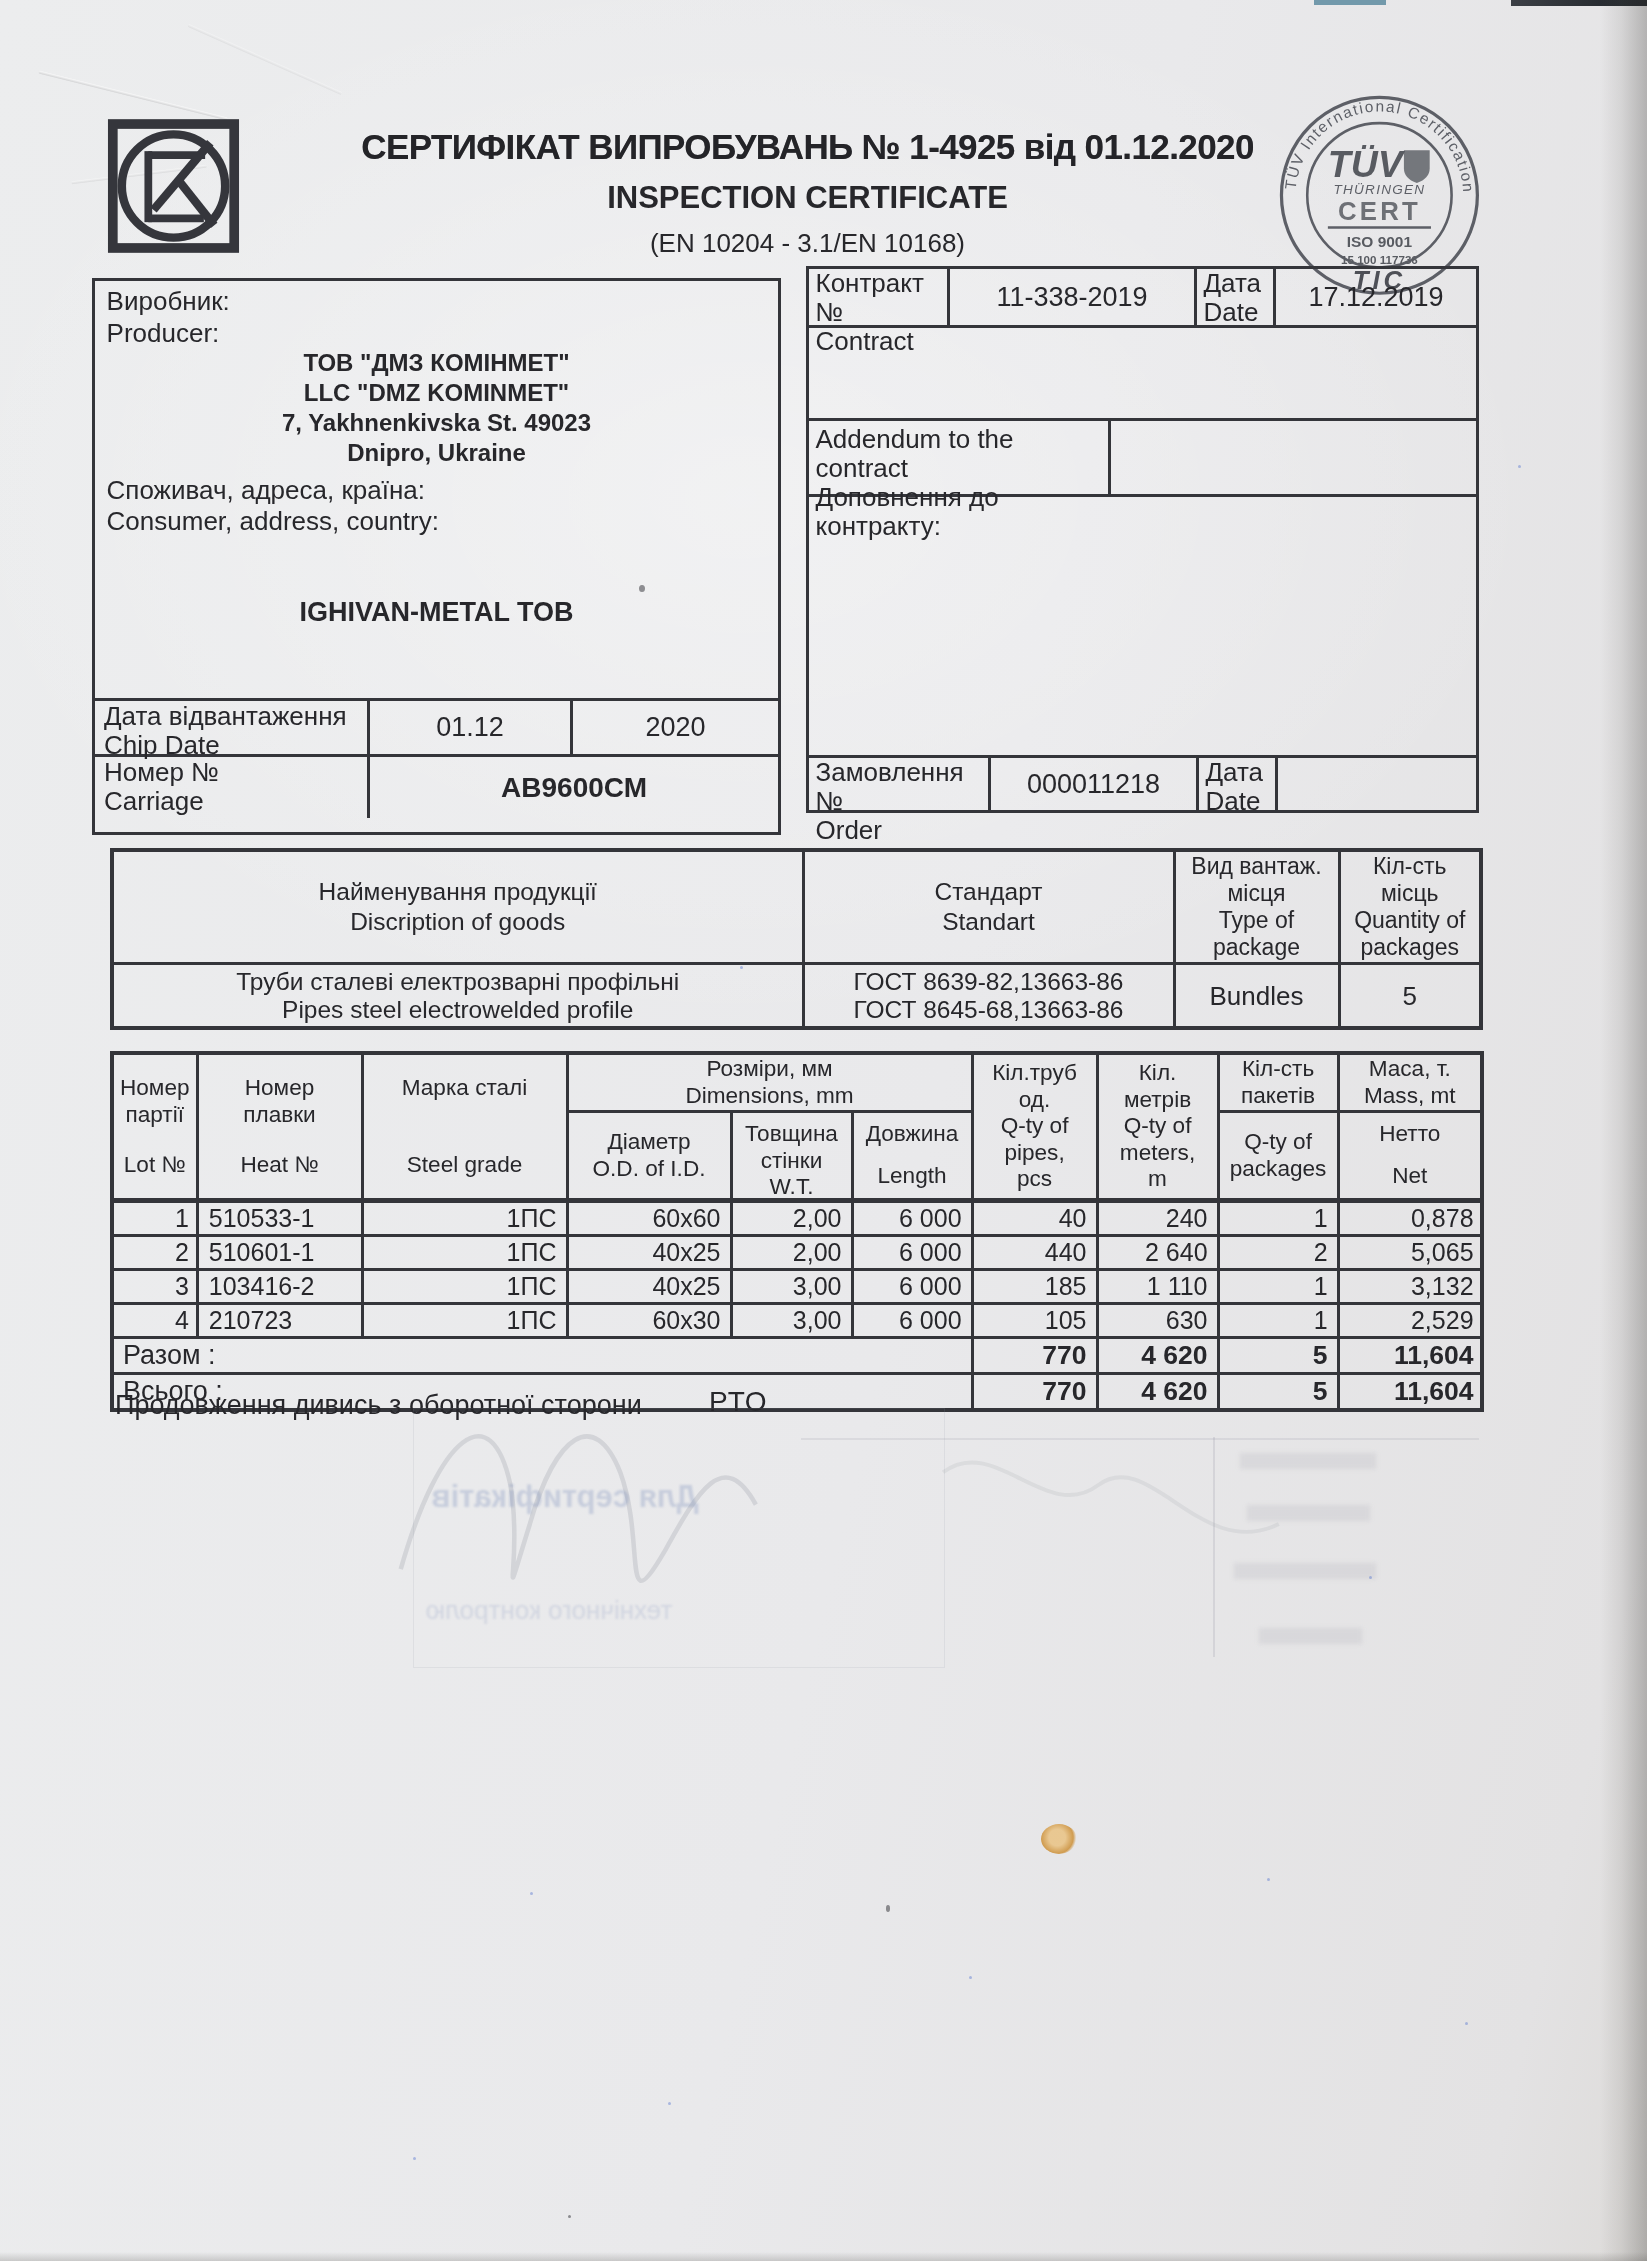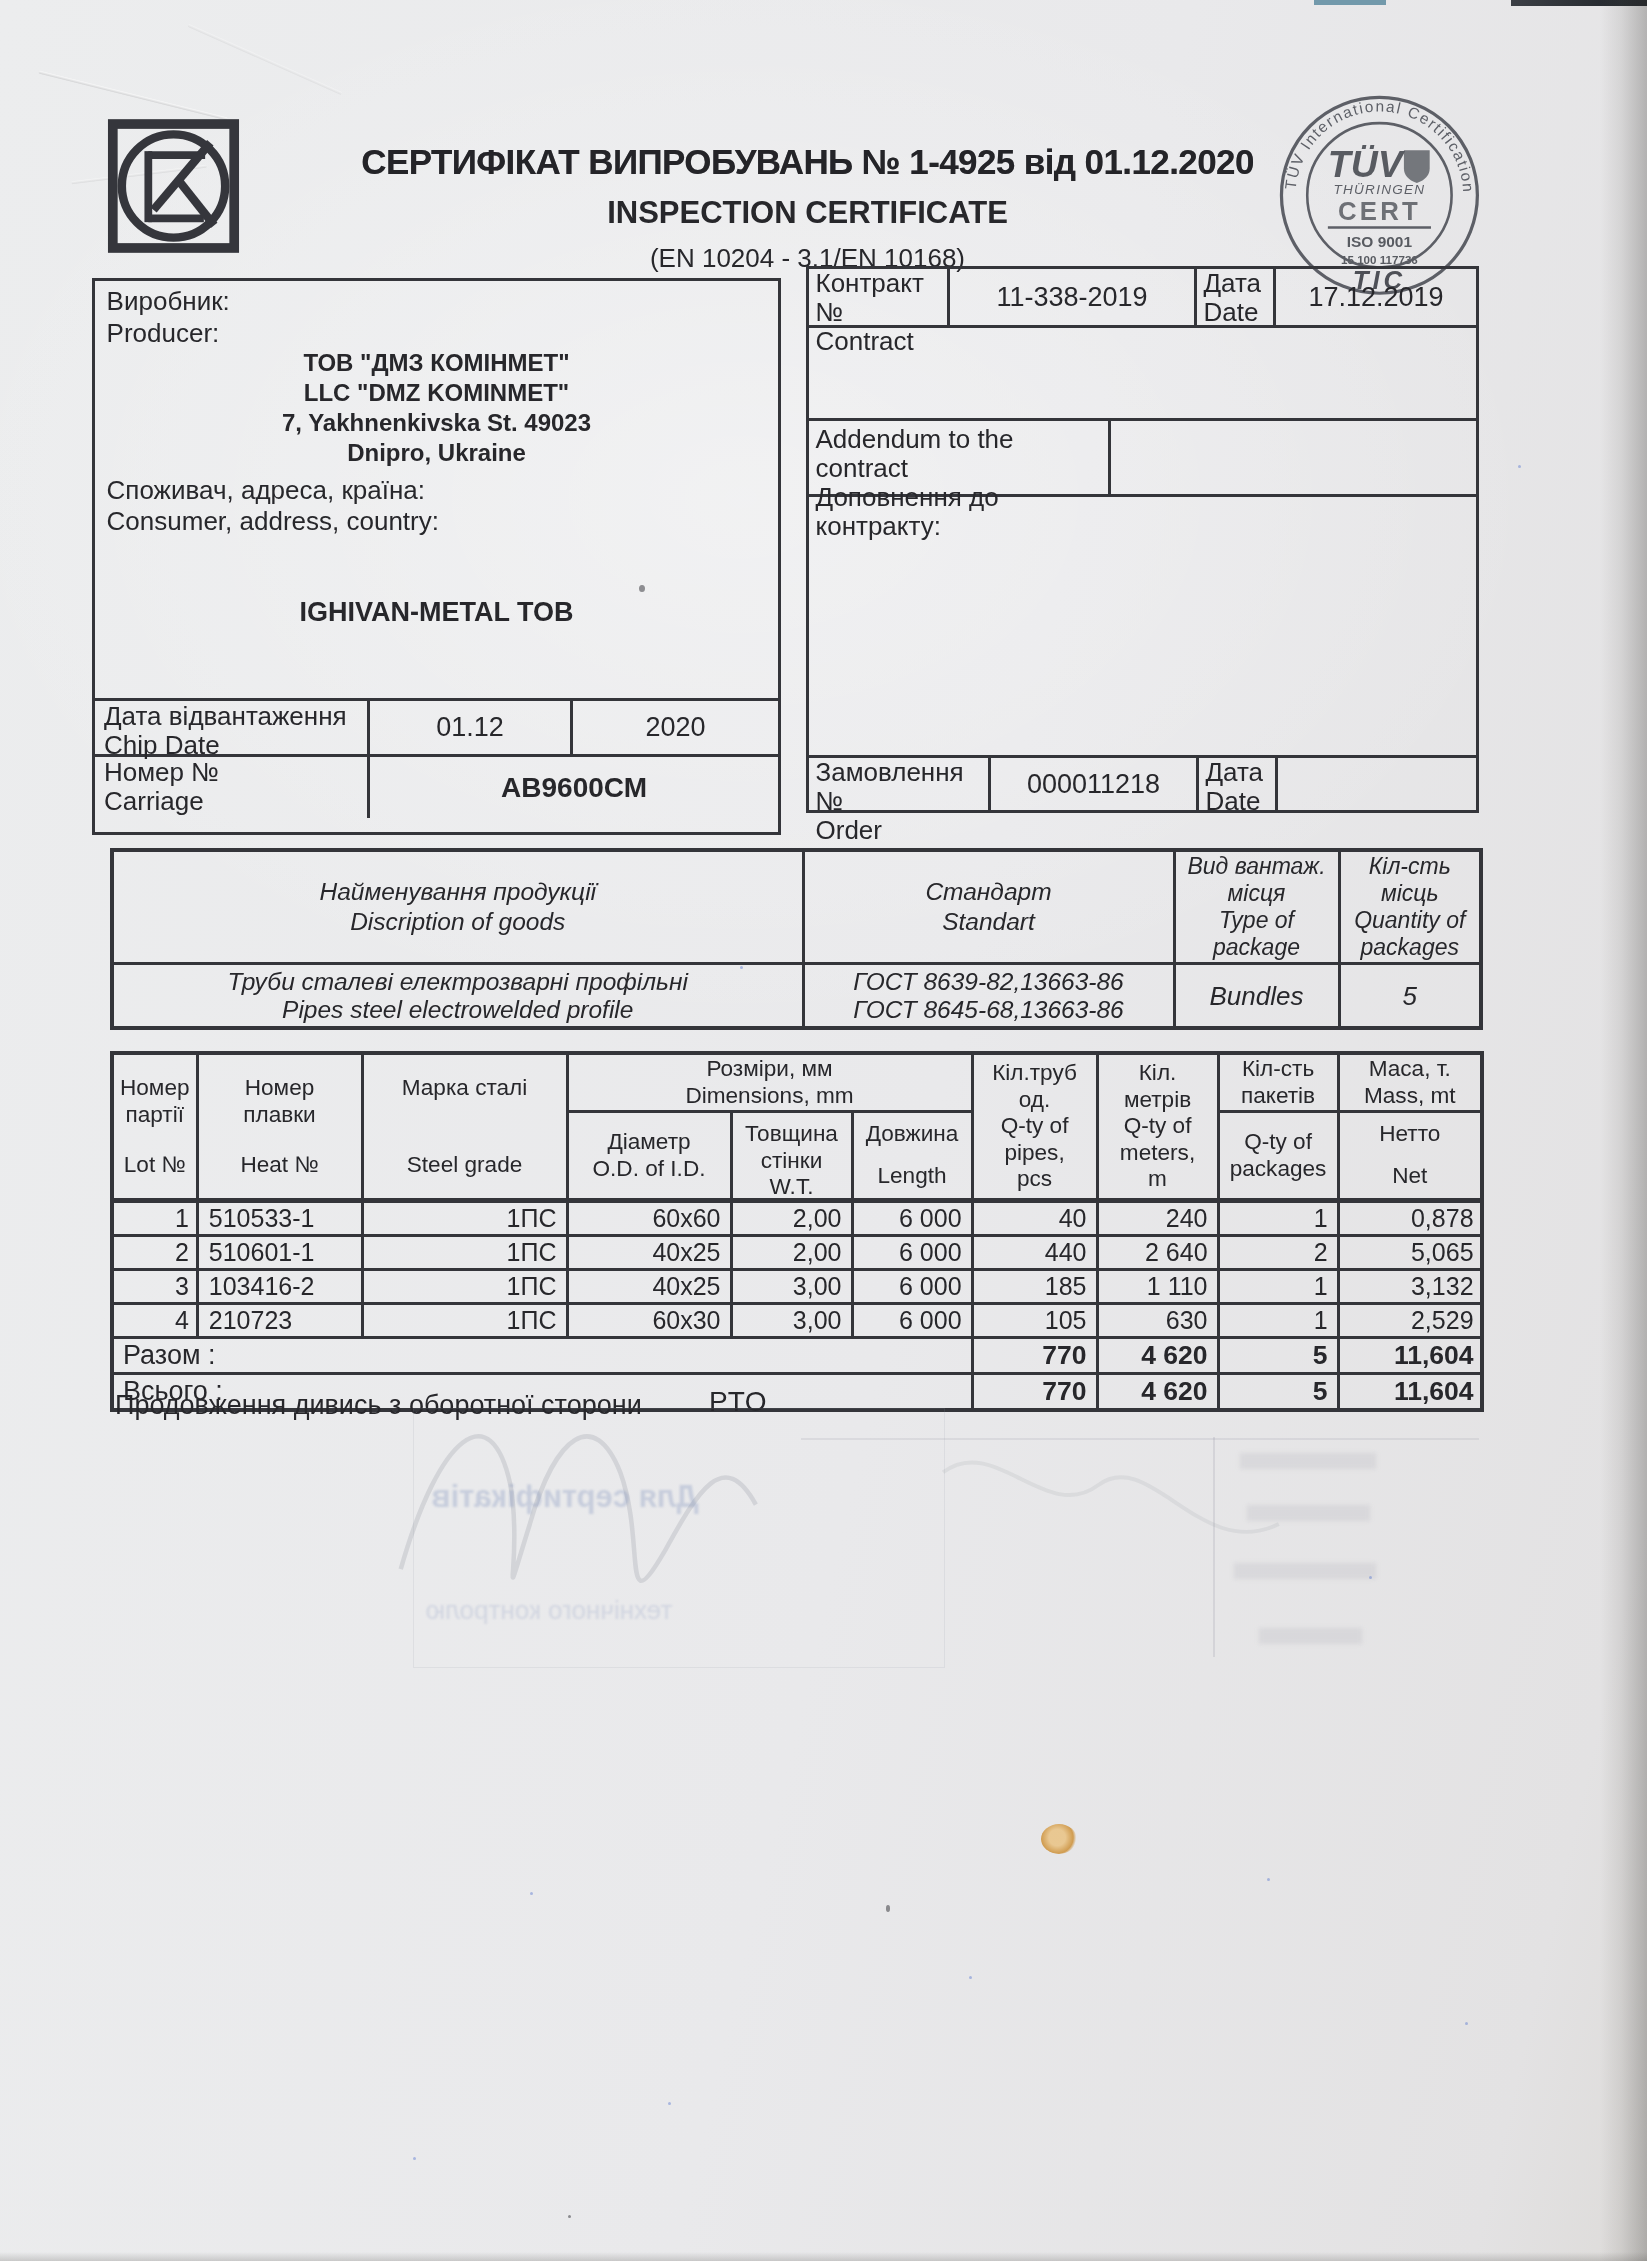--- a/index.html
+++ b/index.html
@@ -5,24 +5,24 @@
   html,body{margin:0;padding:0;background:#9a9a9a;}
   .page{
     position:relative;width:1647px;height:2261px;overflow:hidden;
     background:
       radial-gradient(ellipse 1163px 775px at 45% 22%, rgba(255,255,255,0.35), rgba(255,255,255,0) 70%),
       linear-gradient(103deg,#ecedee 0%,#e9e9eb 55%,#e3e2e3 92%,#dddbd9 100%);
     font-family:"Liberation Sans", sans-serif;color:#27272b;
   }
   .abs{position:absolute;}
   .pre{white-space:pre-line;}
-  .ctr{text-align:center;font-style:italic;}
+  .ctr{text-align:center;}
 
   
-  .title-block{left:278px;top:142px;width:1059px;text-align:center;}
+  .title-block{left:278px;top:127px;width:1059px;text-align:center;}
   .title-main{font-size:35px;font-weight:bold;letter-spacing:-0.6px;color:#242428;text-shadow:0 0 0.6px rgba(30,30,35,.5);}
   .title-sub{font-size:31px;font-weight:bold;margin-top:13px;letter-spacing:0;}
   .title-std{font-size:26px;margin-top:11.6px;}
 
   .logo{left:107px;top:118px;width:133px;height:136px;}
   .logo svg{width:100%;height:100%;}
   .logo *{stroke:#35363c;}
 
   .stamp{left:1267px;top:87px;width:230px;height:223px;opacity:.88;}
   .stamp svg{width:100%;height:100%;}

